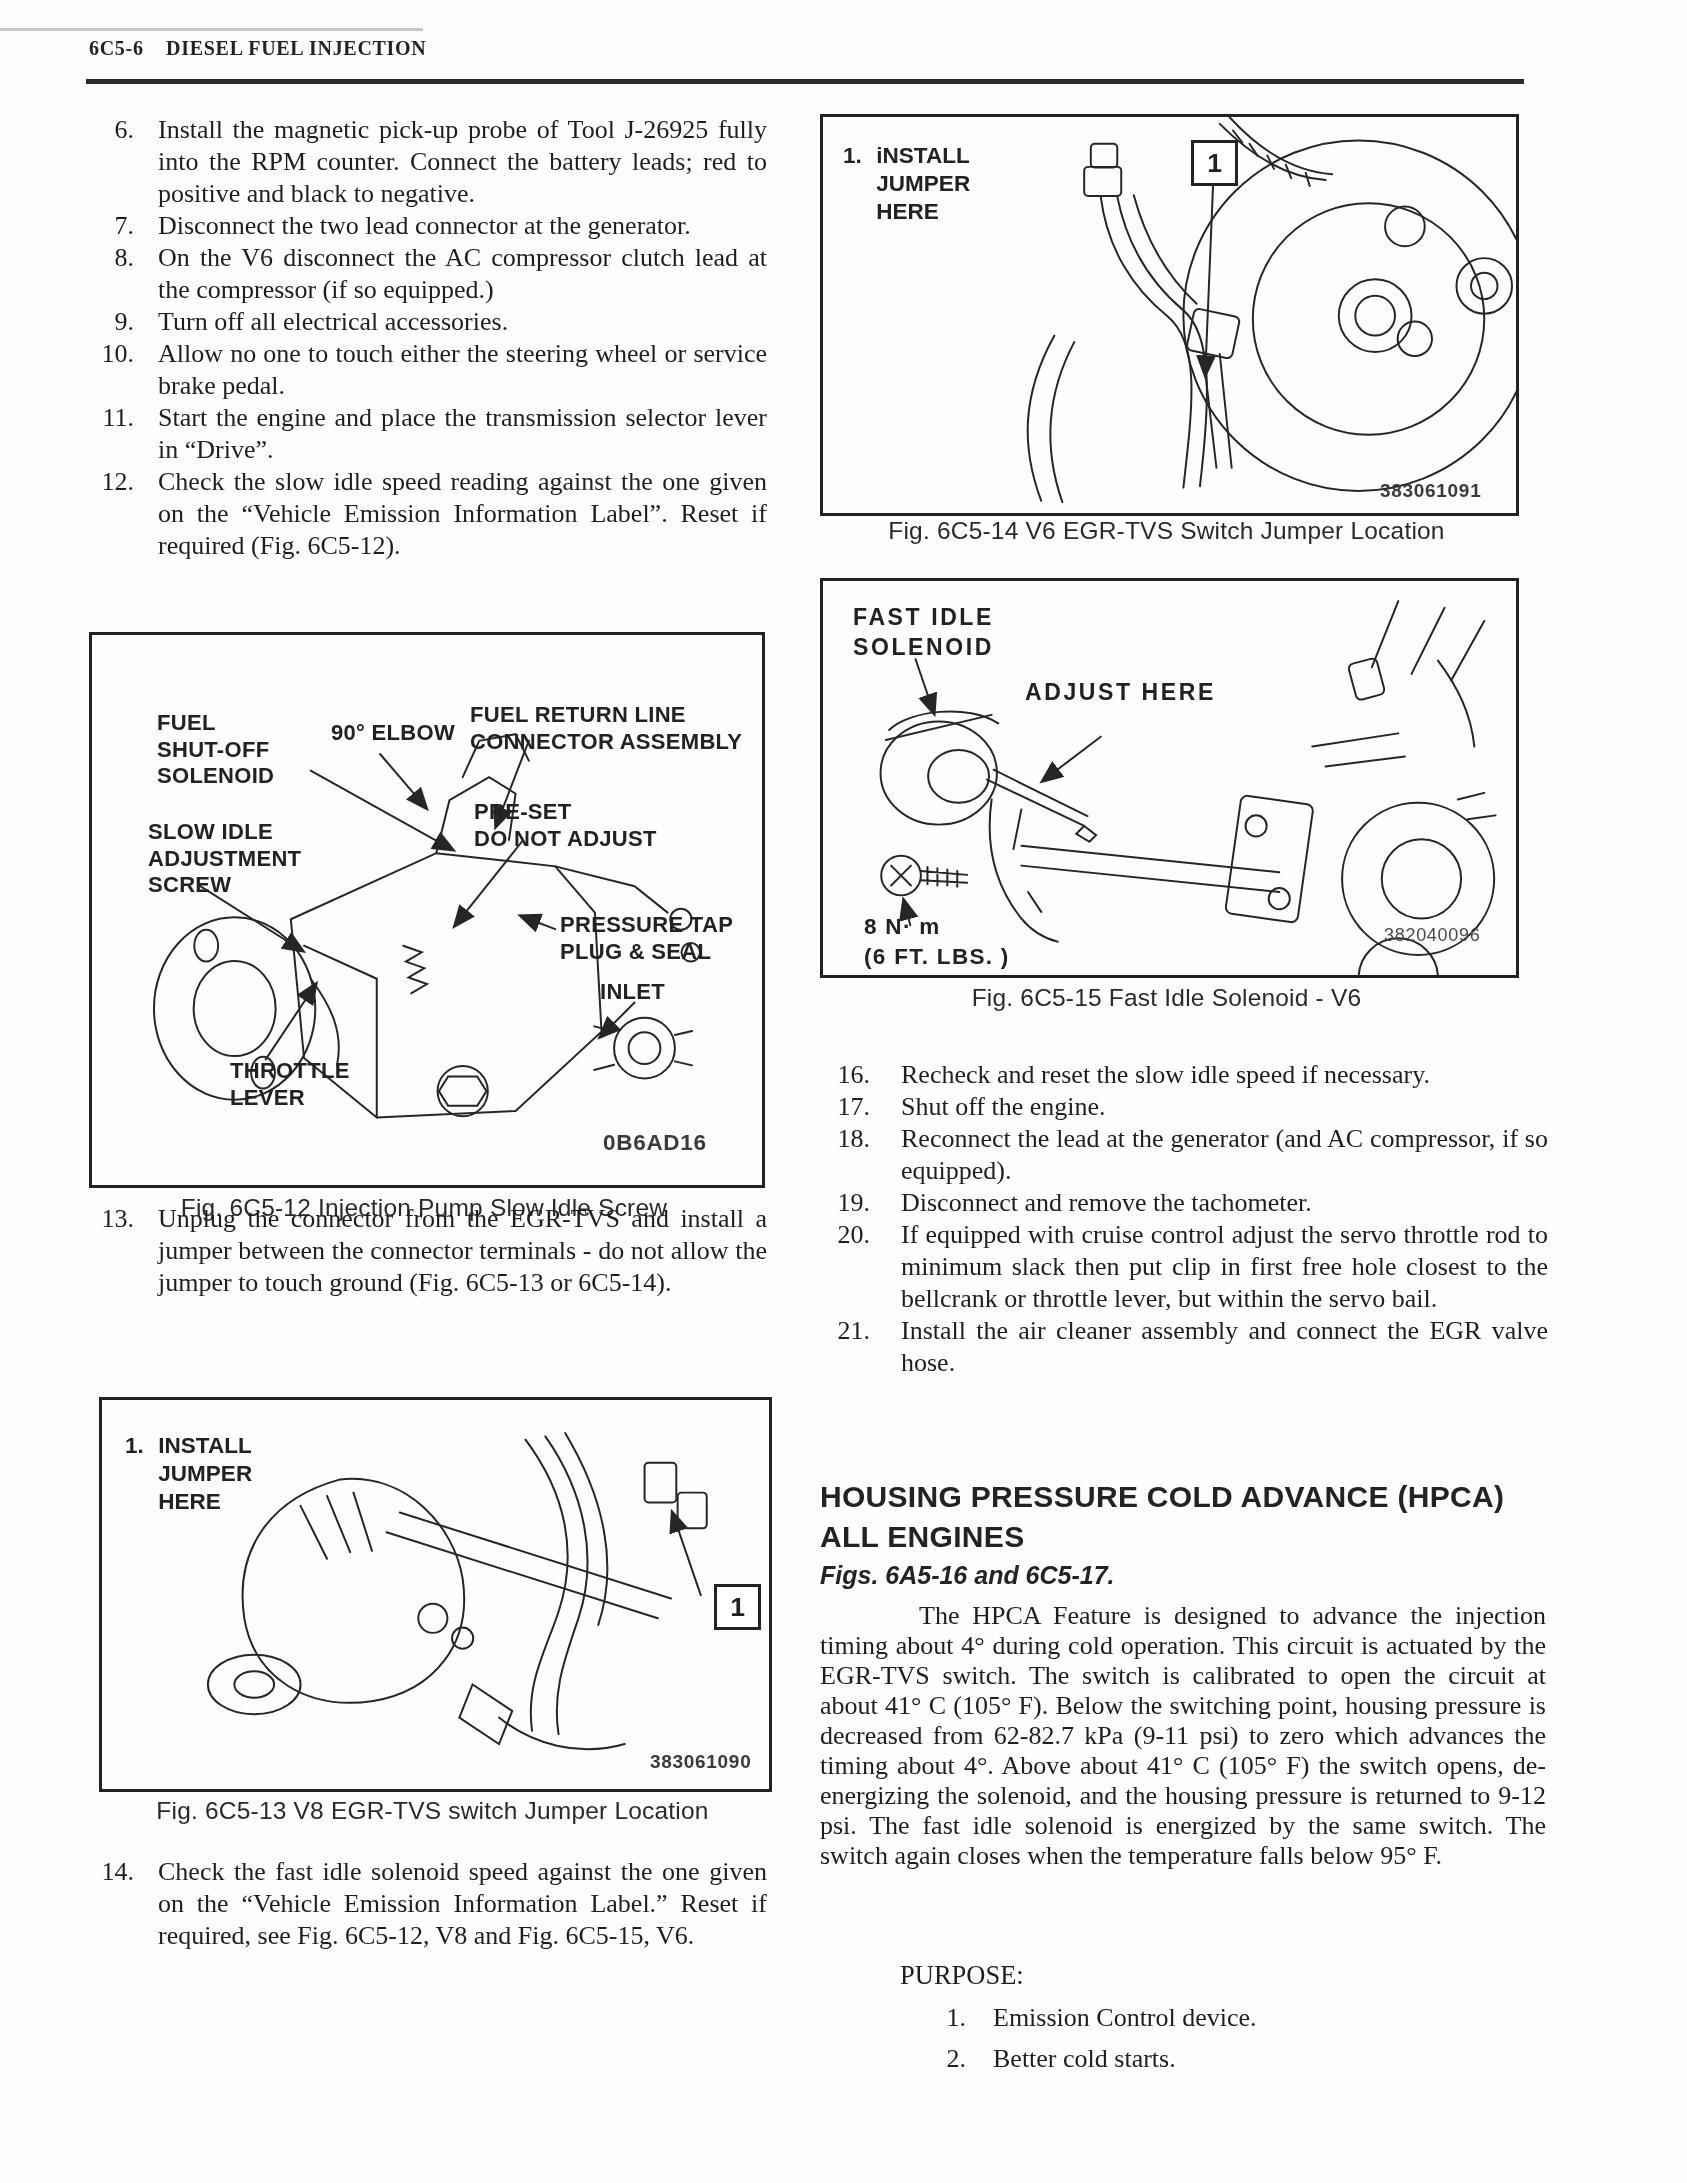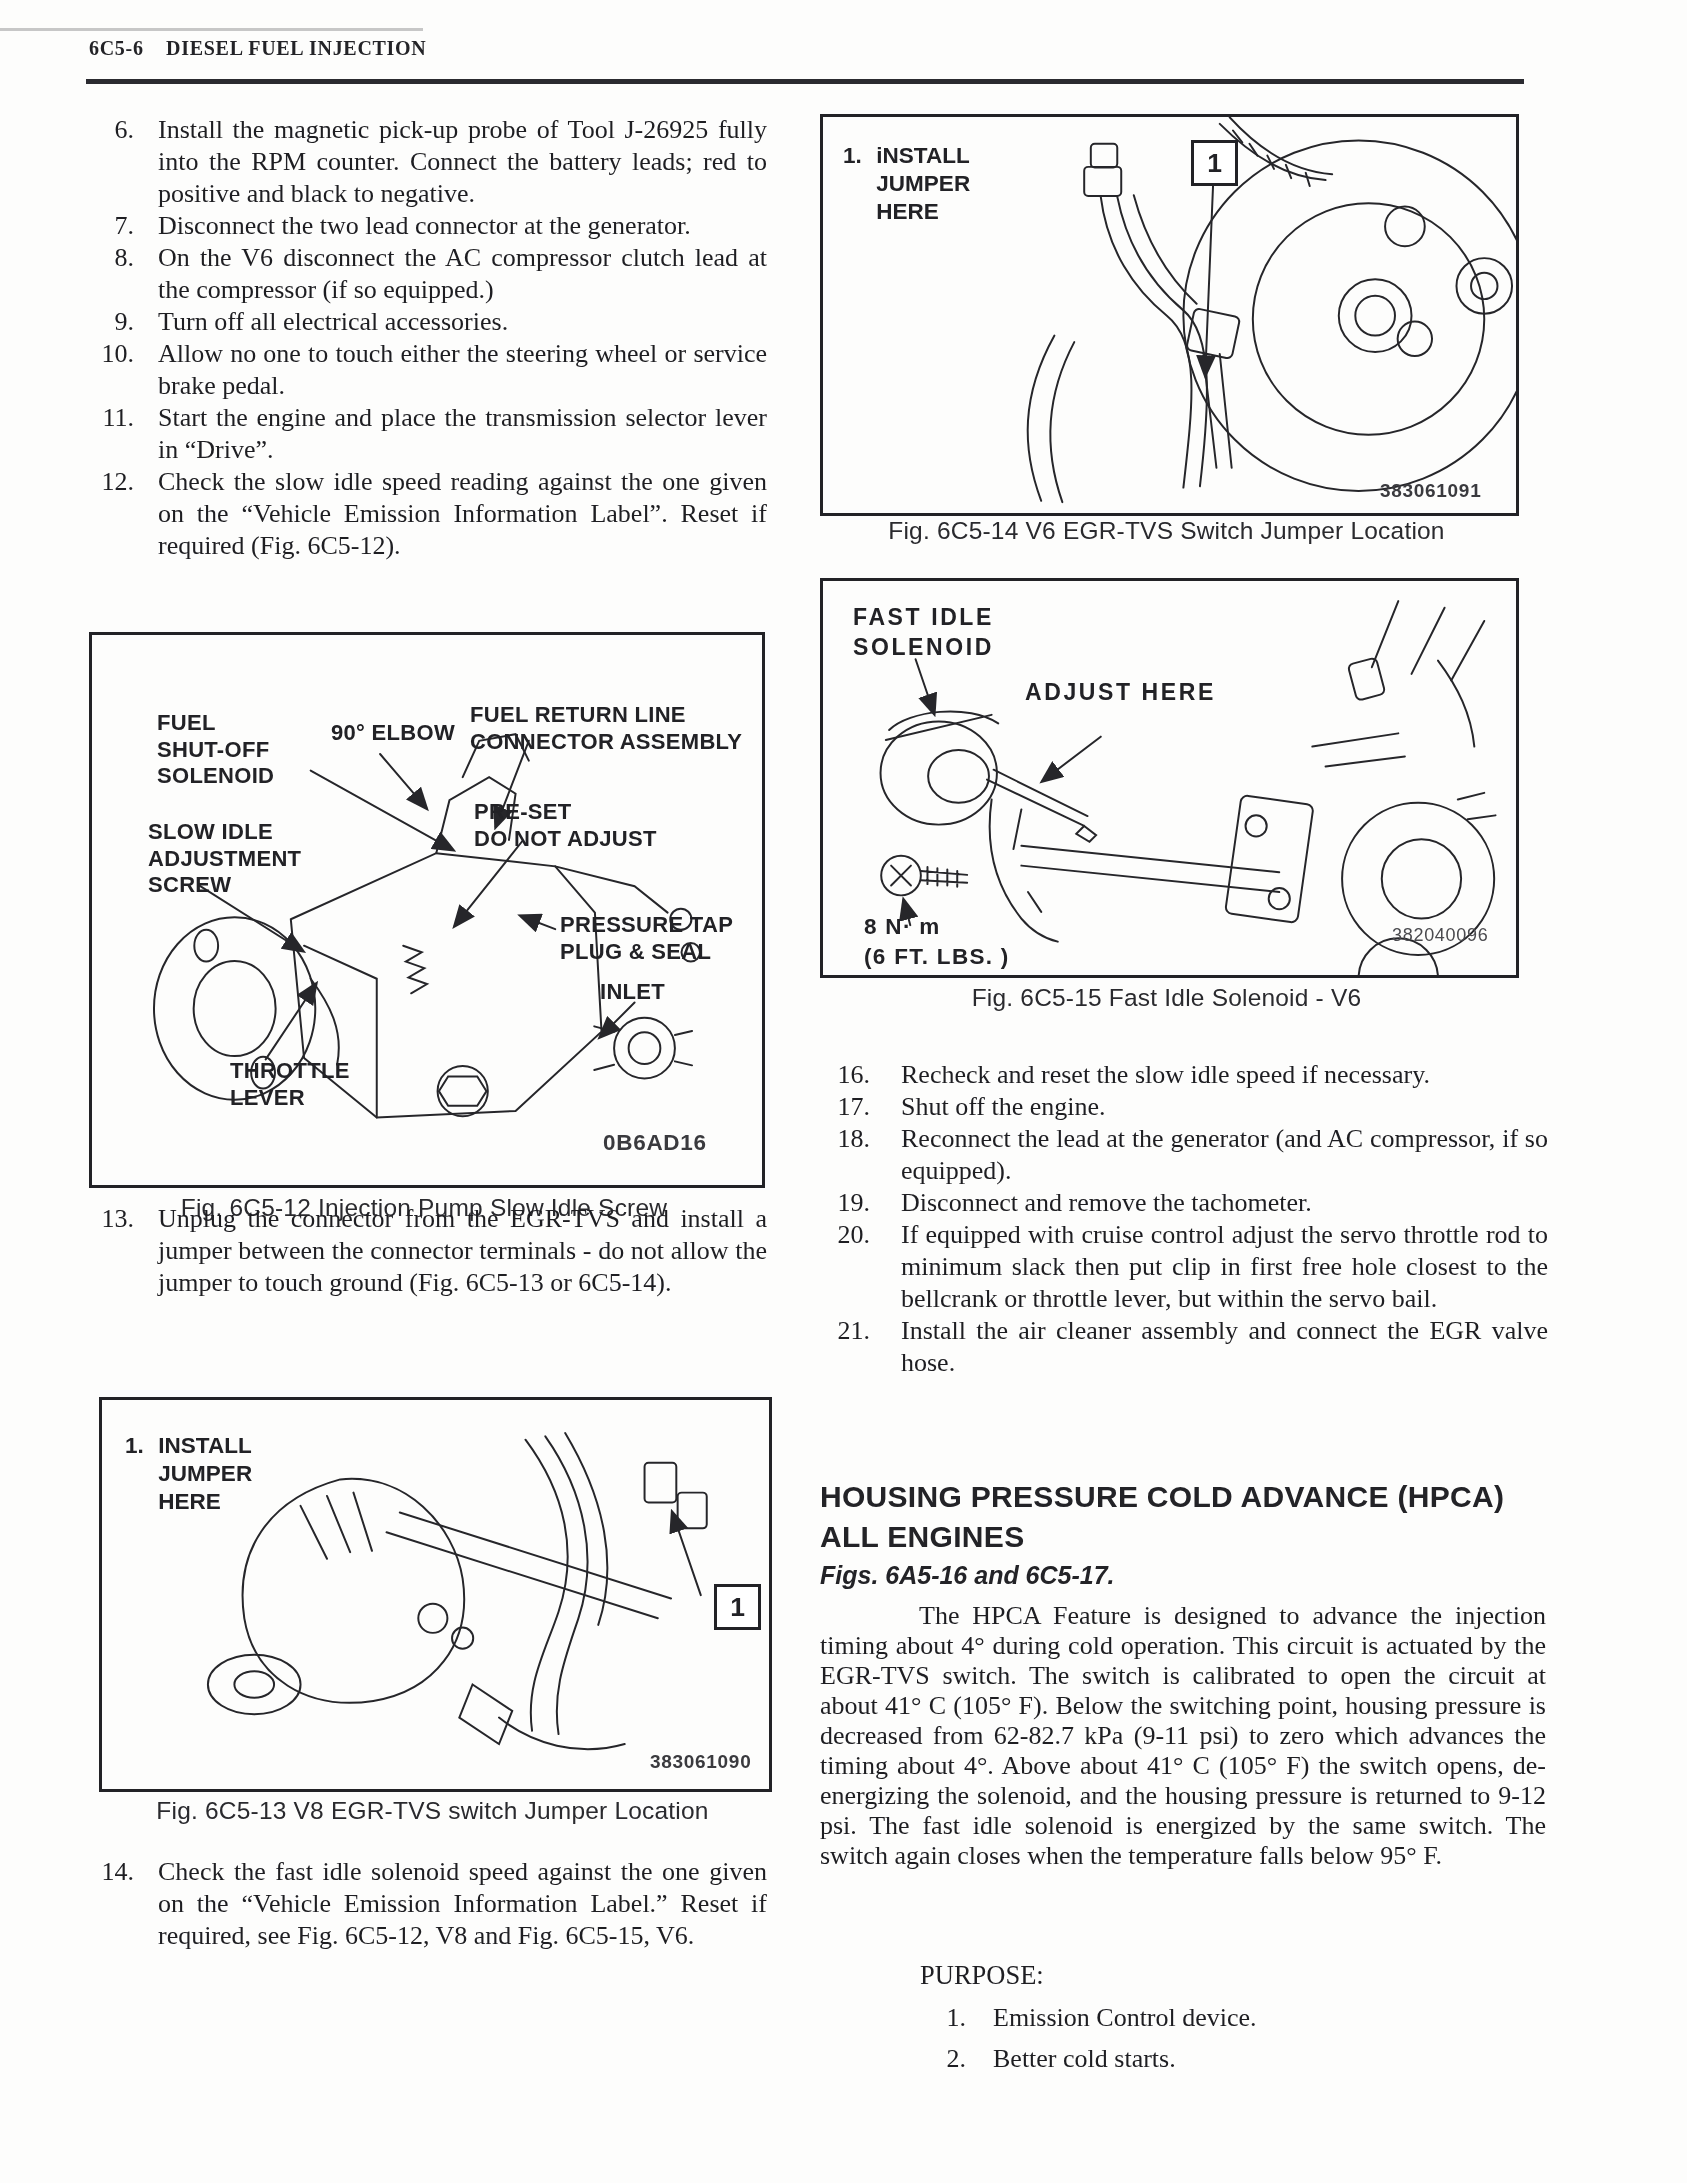--- a/index.html
+++ b/index.html
@@ -279,21 +279,21 @@
       <line x1="140" y1="118" x2="168" y2="200" marker-end="url(#ah15)"></line>
       <line x1="420" y1="235" x2="332" y2="302" marker-end="url(#ah15)"></line>
       <line x1="132" y1="520" x2="122" y2="482" marker-end="url(#ah15)"></line>
     </g>
   </svg>
   <div class="figlabel pre" style="left:30px;top:21px;font-size:23px;line-height:30px;letter-spacing:2.6px;">FAST IDLE
 SOLENOID</div>
   <div class="figlabel" style="left:202px;top:98px;font-size:23px;letter-spacing:2.6px;">ADJUST HERE</div>
   <div class="figlabel pre" style="left:41px;top:331px;font-size:22.5px;line-height:30px;letter-spacing:1.3px;">8 N· m
 (6 FT. LBS. )</div>
-  <div class="figcode light" style="left:561px;top:344px;margin-left:8px;">382040096</div>
+  <div class="figcode light" style="left:561px;top:344px;">382040096</div>
 </div>
 <div class="abs caption" style="left:820px;top:984px;width:693px;">Fig. 6C5-15 Fast Idle Solenoid - V6</div>
 
 <div class="abs steps col-r" style="left:820px;top:1059px;width:728px;">
   <div class="step">
       <span class="num">16.</span>
       <span class="txt">Recheck and reset the slow idle speed if necessary.</span>
     </div>
   <div class="step">
       <span class="num">17.</span>
@@ -315,21 +315,21 @@
       <span class="num">21.</span>
       <span class="txt">Install the air cleaner assembly and connect the EGR valve hose.</span>
     </div>
 </div>
 
 <div class="abs h2 pre" style="left:820px;top:1477px;width:728px;">HOUSING PRESSURE COLD ADVANCE (HPCA)
 ALL ENGINES</div>
 <div class="abs figref" style="left:820px;top:1561px;width:728px;">Figs. 6A5-16 and 6C5-17.</div>
 <div class="abs para" style="left:820px;top:1601px;width:726px;">The HPCA Feature is designed to advance the injection timing about 4° during cold operation. This circuit is actuated by the EGR-TVS switch. The switch is calibrated to open the circuit at about 41° C (105° F). Below the switching point, housing pressure is decreased from 62-82.7 kPa (9-11 psi) to zero which advances the timing about 4°. Above about 41° C (105° F) the switch opens, de-energizing the solenoid, and the housing pressure is returned to 9-12 psi. The fast idle solenoid is energized by the same switch. The switch again closes when the temperature falls below 95° F.</div>
 
-<div class="abs purpose-label" style="left:920px;top:1960px;">PURPOSE:</div>
+<div class="abs purpose-label" style="left:900px;top:1960px;">PURPOSE:</div>
 <div class="abs plist" style="left:820px;top:1997px;width:728px;">
   <div class="pitem">
       <span class="num">1.</span>
       <span class="txt">Emission Control device.</span>
     </div>
   <div class="pitem">
       <span class="num">2.</span>
       <span class="txt">Better cold starts.</span>
     </div>
 </div>

